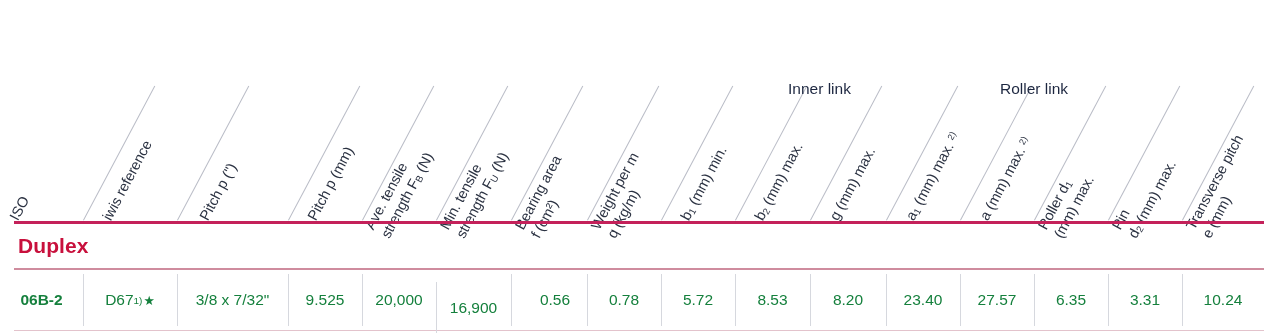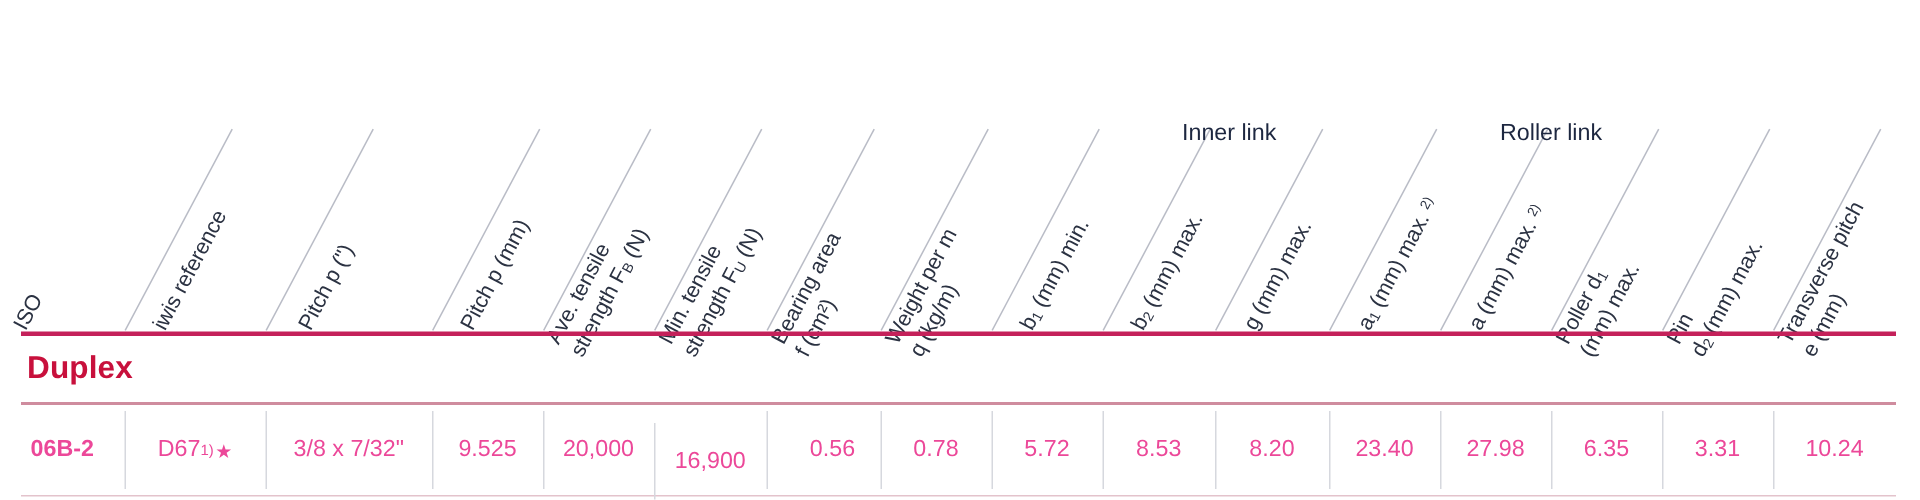--- a/index.html
+++ b/index.html
@@ -120,21 +120,21 @@
     display: flex;
     align-items: center;
   }
   .cell {
     position: relative;
     height: 60px;
     display: flex;
     align-items: center;
     justify-content: center;
     font-size: 15.5px;
-    color: #ec4899;
+    color: #15803d;
     box-sizing: border-box;
   }
   .cell + .cell::before {
     content: "";
     position: absolute;
     left: 0;
     top: 4px;
     bottom: 4px;
     width: 1px;
     background: #d6d8de;
@@ -264,21 +264,21 @@
       <div class="cell" style="width: 75px; text-align: center;">
         <span>8.53</span>
       </div>
       <div class="cell" style="width: 76px;">
         <span>8.20</span>
       </div>
       <div class="cell" style="width: 74px;">
         <span>23.40</span>
       </div>
       <div class="cell" style="width: 74px;">
-        <span>27.98</span>
+        <span>27.57</span>
       </div>
       <div class="cell" style="width: 74px;">
         <span>6.35</span>
       </div>
       <div class="cell" style="width: 74px;">
         <span>3.31</span>
       </div>
       <div class="cell" style="width: 82px;">
         <span>10.24</span>
       </div>

